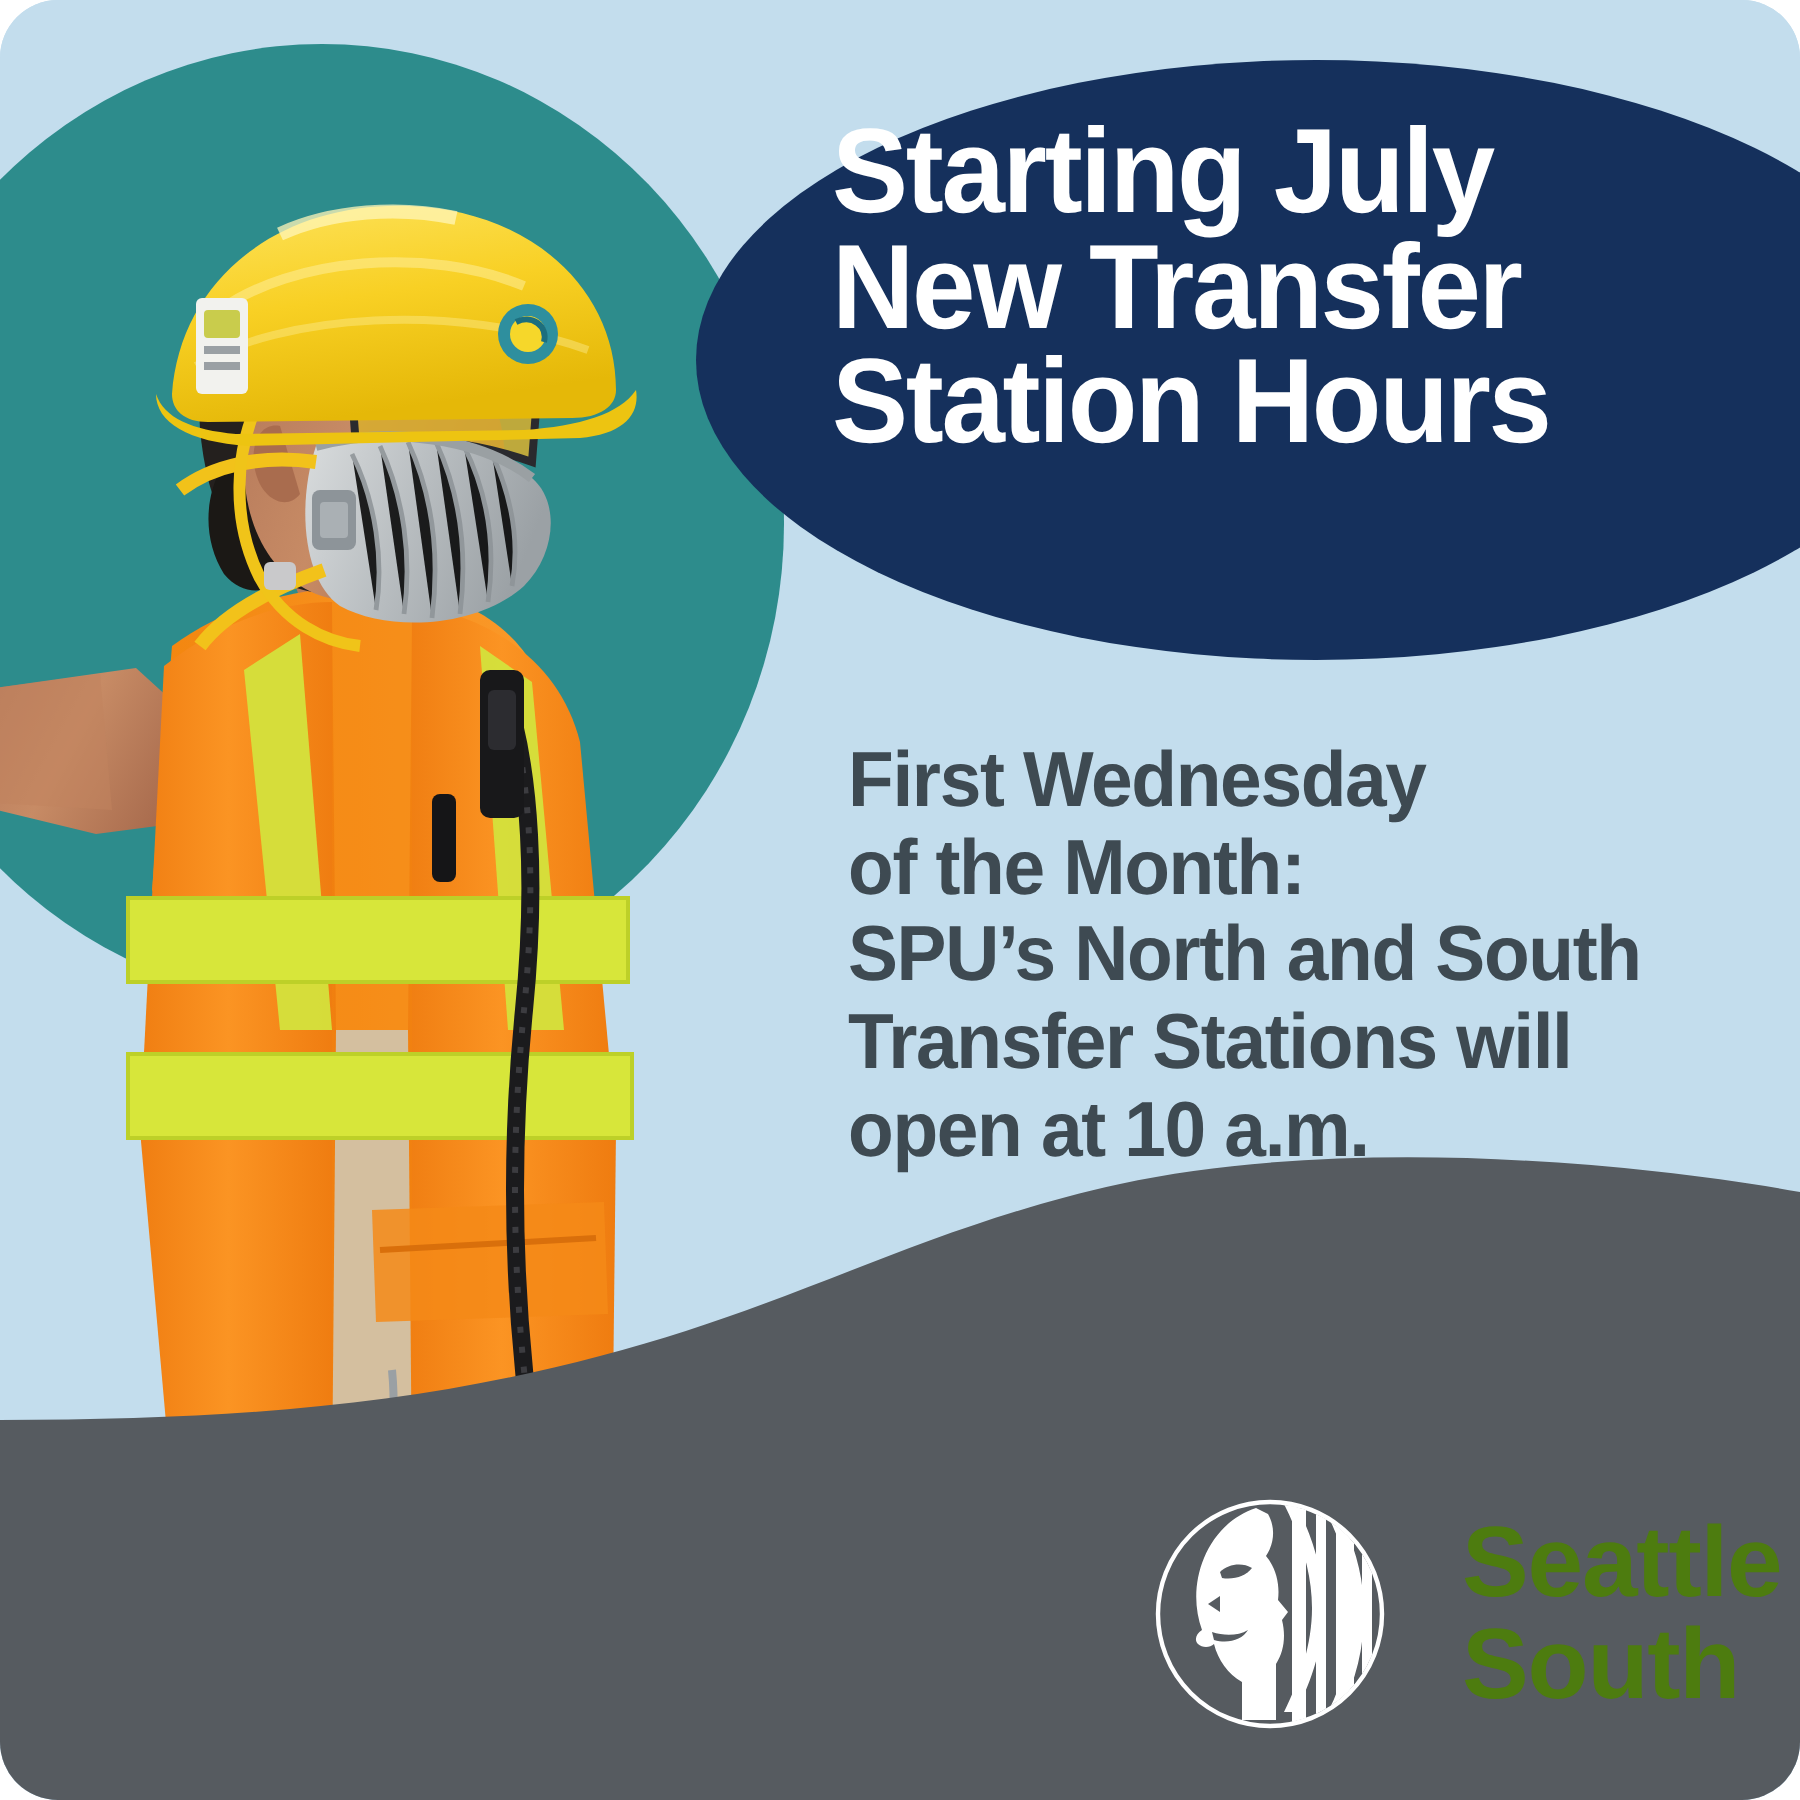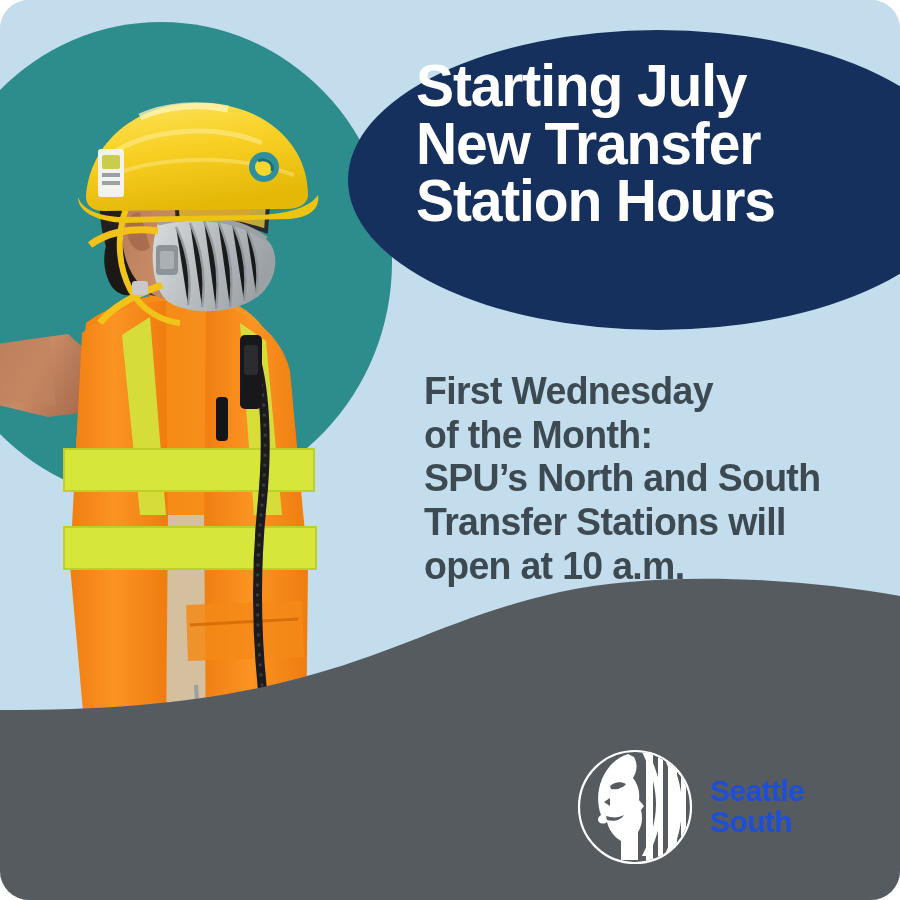--- a/index.html
+++ b/index.html
@@ -79,25 +79,26 @@
   #logo {
     left: 576px; top: 742px;
     width: 310px; height: 130px;
     display: flex;
     align-items: center;
     gap: 16px;
   }
   #logo-emblem { width: 118px; height: 118px; flex: none; }
   #logo-emblem svg { display: block; }
   #logo-wordmark {
-    color: #1d4ed8;
-    font-size: 30px;
+    color: #4d7c0f;
+    font-size: 50px;
     font-weight: bold;
     line-height: 1.03;
     letter-spacing: -0.6px;
+    margin-left: 21px;
   }
   #logo-wordmark .wl { display: block; white-space: nowrap; }
 </style>
 </head>
 <body>
 
 <div id="poster">
 
   <div class="layer" id="bg-base"></div>
 

